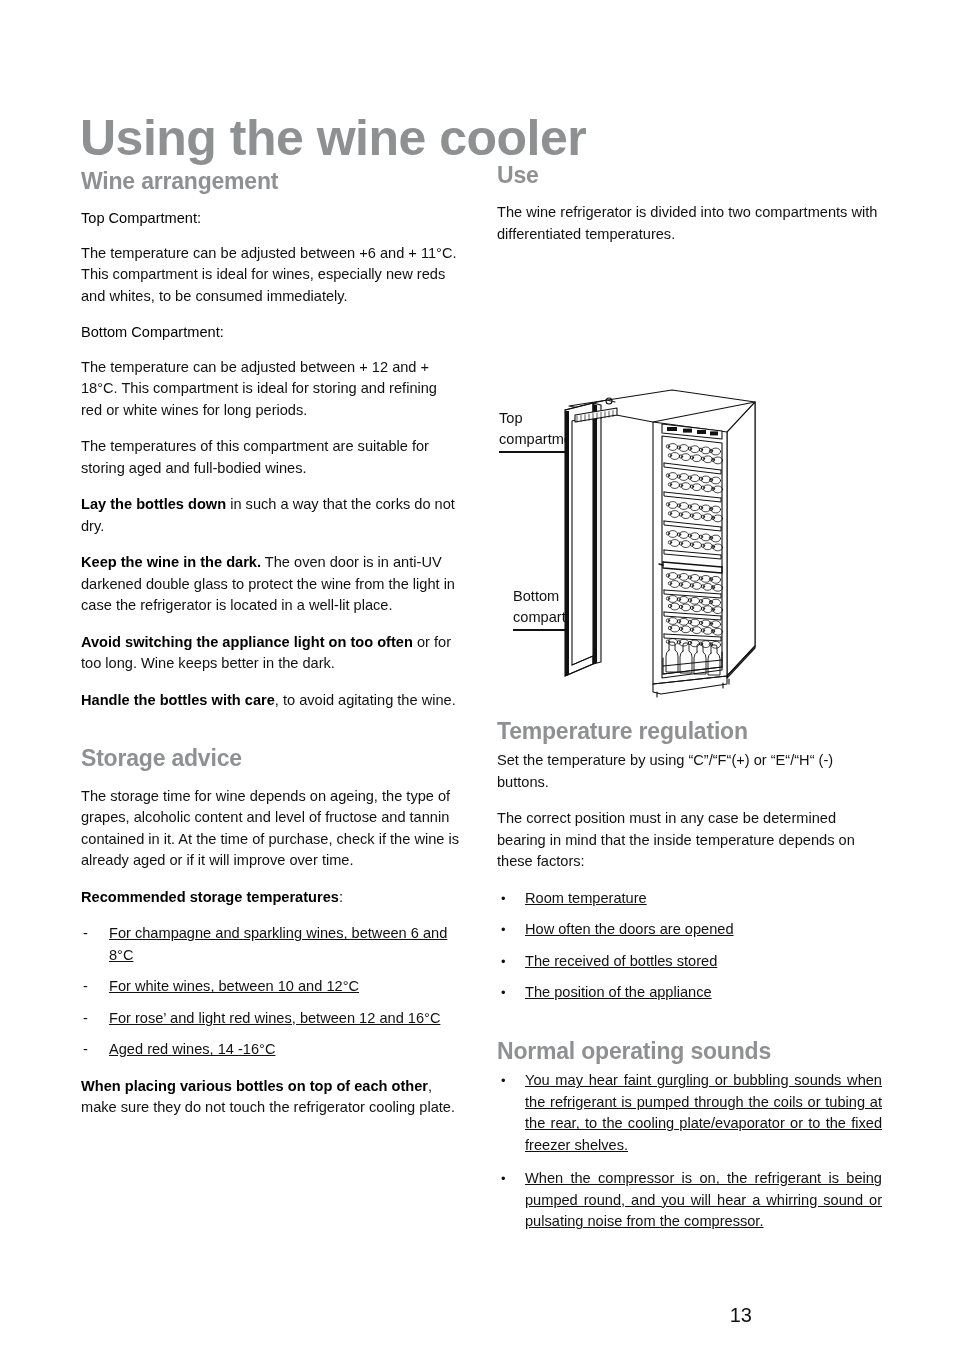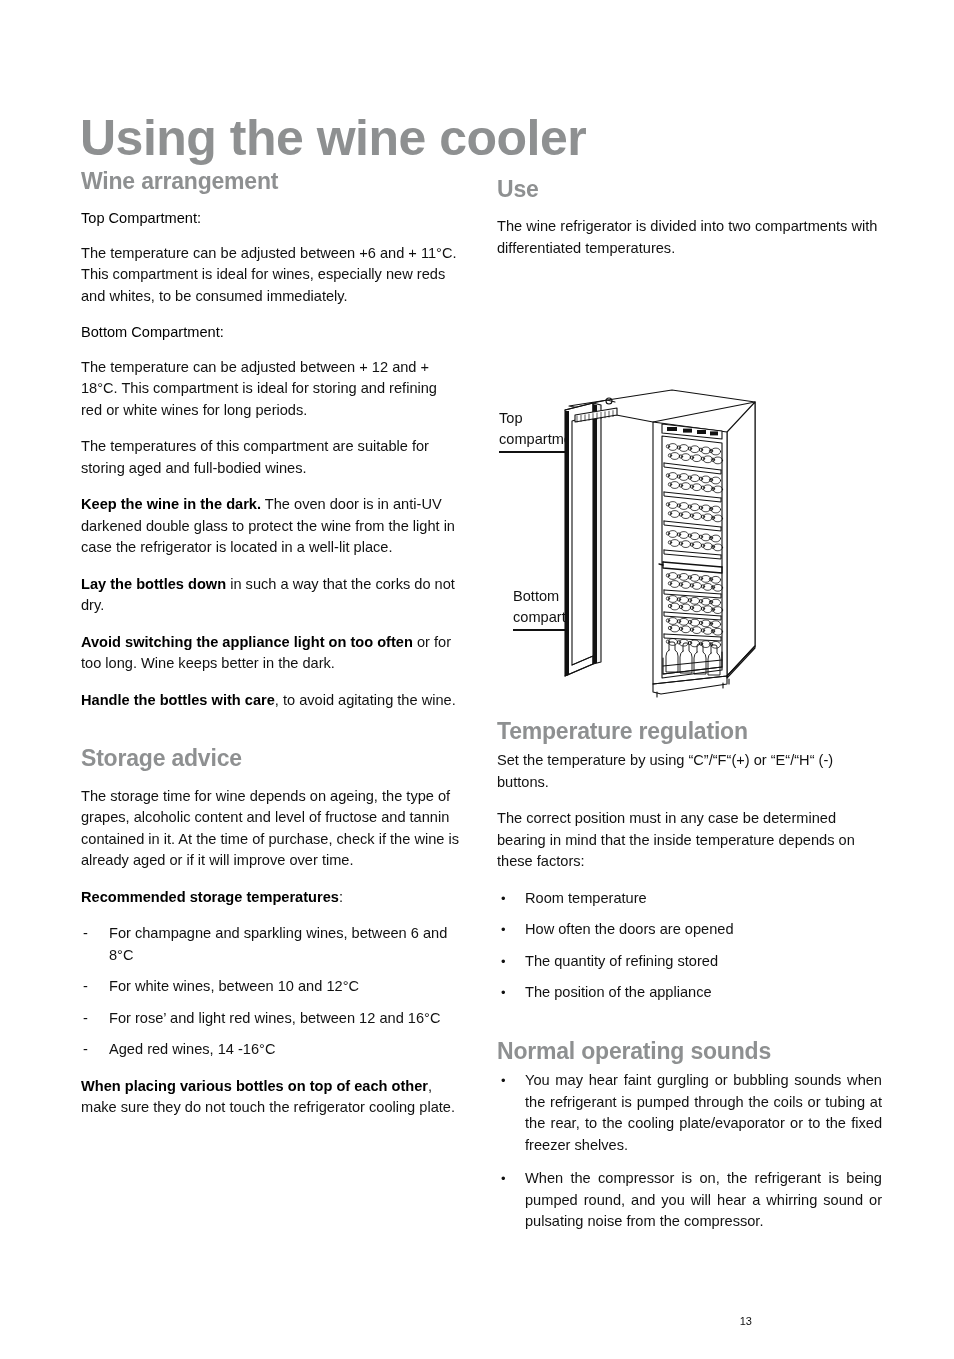--- a/index.html
+++ b/index.html
@@ -69,20 +69,21 @@
     color: #000000;
   }
 
   b, strong { font-weight: bold; color:#000; }
 
   
   ul.dash, ul.dot {
     list-style: none;
     margin: 4px 0 15px 0;
     padding: 0;
+    text-decoration: underline;
   }
   ul.dash li, ul.dot li {
     position: relative;
     padding-left: 28px;
     font-size: 14.6px;
     line-height: 21.5px;
     margin-bottom: 10px;
   }
   ul.dash li::before {
     content: "-";
@@ -123,21 +124,21 @@
   .fig-label.top    { left: 2px;  top: 20px;  }
   .fig-label.bottom { left: 16px;  top: 198px; }
 
   .fig-svg { position:absolute; left:0; top:0; }
 
   
   .page-number {
     position: absolute;
     right: 72px;
     bottom: 32px;
-    font-size: 11px;
+    font-size: 20px;
     color: #111;
   }
 </style>
 </head>
 <body>
 
 <div class="page">
 
   <h1 class="page-title">Using the wine cooler</h1>
 
@@ -146,23 +147,23 @@
     <h2 class="sec">Wine arrangement</h2>
 
     <p class="lead">Top Compartment:</p>
     <p class="body">The temperature can be adjusted between +6 and + 11°C. This compartment is ideal for wines, especially new reds and whites, to be consumed immediately.</p>
 
     <p class="lead">Bottom Compartment:</p>
     <p class="body">The temperature can be adjusted between + 12 and + 18°C. This compartment is ideal for storing and refining red or white wines for long periods.</p>
 
     <p class="body">The temperatures of this compartment are suitable for storing aged and full-bodied wines.</p>
 
+    <p class="body"><b>Lay the bottles down</b><span> in such a way that the corks do not dry.</span></p>
+
     <p class="body"><b>Keep the wine in the dark.</b><span> The oven door is in anti-UV darkened double glass to protect the wine from the light in case the refrigerator is located in a well-lit place.</span></p>
-
-    <p class="body"><b>Lay the bottles down</b><span> in such a way that the corks do not dry.</span></p>
 
     <p class="body"><b>Avoid switching the appliance light on too often</b><span> or for too long. Wine keeps better in the dark.</span></p>
 
     <p class="body"><b>Handle the bottles with care</b><span>, to avoid agitating the wine.</span></p>
 
 
     <h2 class="sec gap">Storage advice</h2>
 
     <p class="body">The storage time for wine depends on ageing, the type of grapes, alcoholic content and level of fructose and tannin contained in it. At the time of purchase, check if the wine is already aged or if it will improve over time.</p>
 
@@ -172,21 +173,21 @@
       <li>For champagne and sparkling wines, between 6 and 8°C</li>
       <li>For white wines, between 10 and 12°C</li>
       <li>For rose’ and light red wines, between 12 and 16°C</li>
       <li>Aged red wines, 14 -16°C</li>
     </ul>
 
     <p class="body"><b>When placing various bottles on top of each other</b><span>, make sure they do not touch the refrigerator cooling plate.</span></p>
 
   </div>
 
-  <div class="col col-right" style="top:176px; height:200px;">
+  <div class="col col-right" style="top:162px; height:200px;">
 
     <h2 class="sec">Use</h2>
     <p class="body">The wine refrigerator is divided into two compartments with differentiated temperatures.</p>
 
 
   </div>
 
   <div class="figure">
 
     <div class="fig-label top">
@@ -481,21 +482,21 @@
 
   <div class="col col-right" style="top:718px;">
 
     <h2 class="sec tight">Temperature regulation</h2>
     <p class="body">Set the temperature by using “C”/“F“(+) or “E“/“H“ (-) buttons.</p>
     <p class="body">The correct position must in any case be determined bearing in mind that the inside temperature depends on these factors:</p>
 
     <ul class="dot">
       <li>Room temperature</li>
       <li>How often the doors are opened</li>
-      <li>The quantity of refining stored</li>
+      <li>The received of bottles stored</li>
       <li>The position of the appliance</li>
     </ul>
 
     <h2 class="sec tight" style="margin-top:34px;">Normal operating sounds</h2>
 
     <ul class="dot just">
       <li>You may hear faint gurgling or bubbling sounds when the refrigerant is pumped through the coils or tubing at the rear, to the cooling plate/evaporator or to the fixed freezer shelves.</li>
       <li>When the compressor is on, the refrigerant is being pumped round, and you will hear a whirring sound or pulsating noise from the compressor.</li>
     </ul>
 

